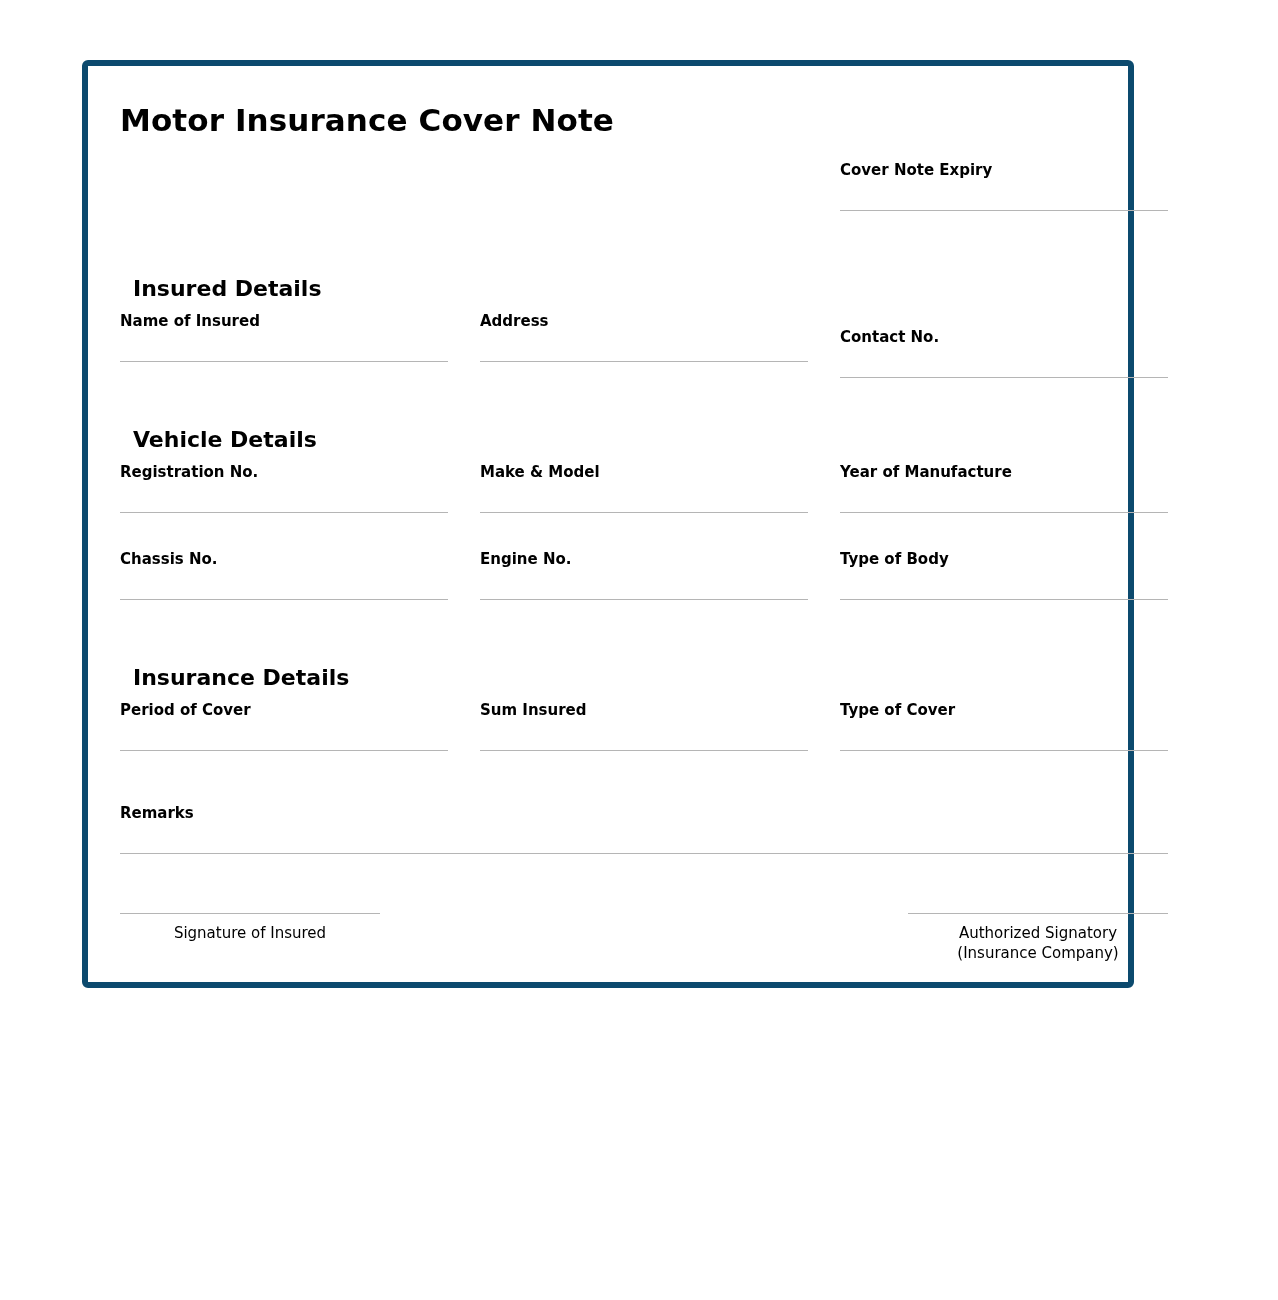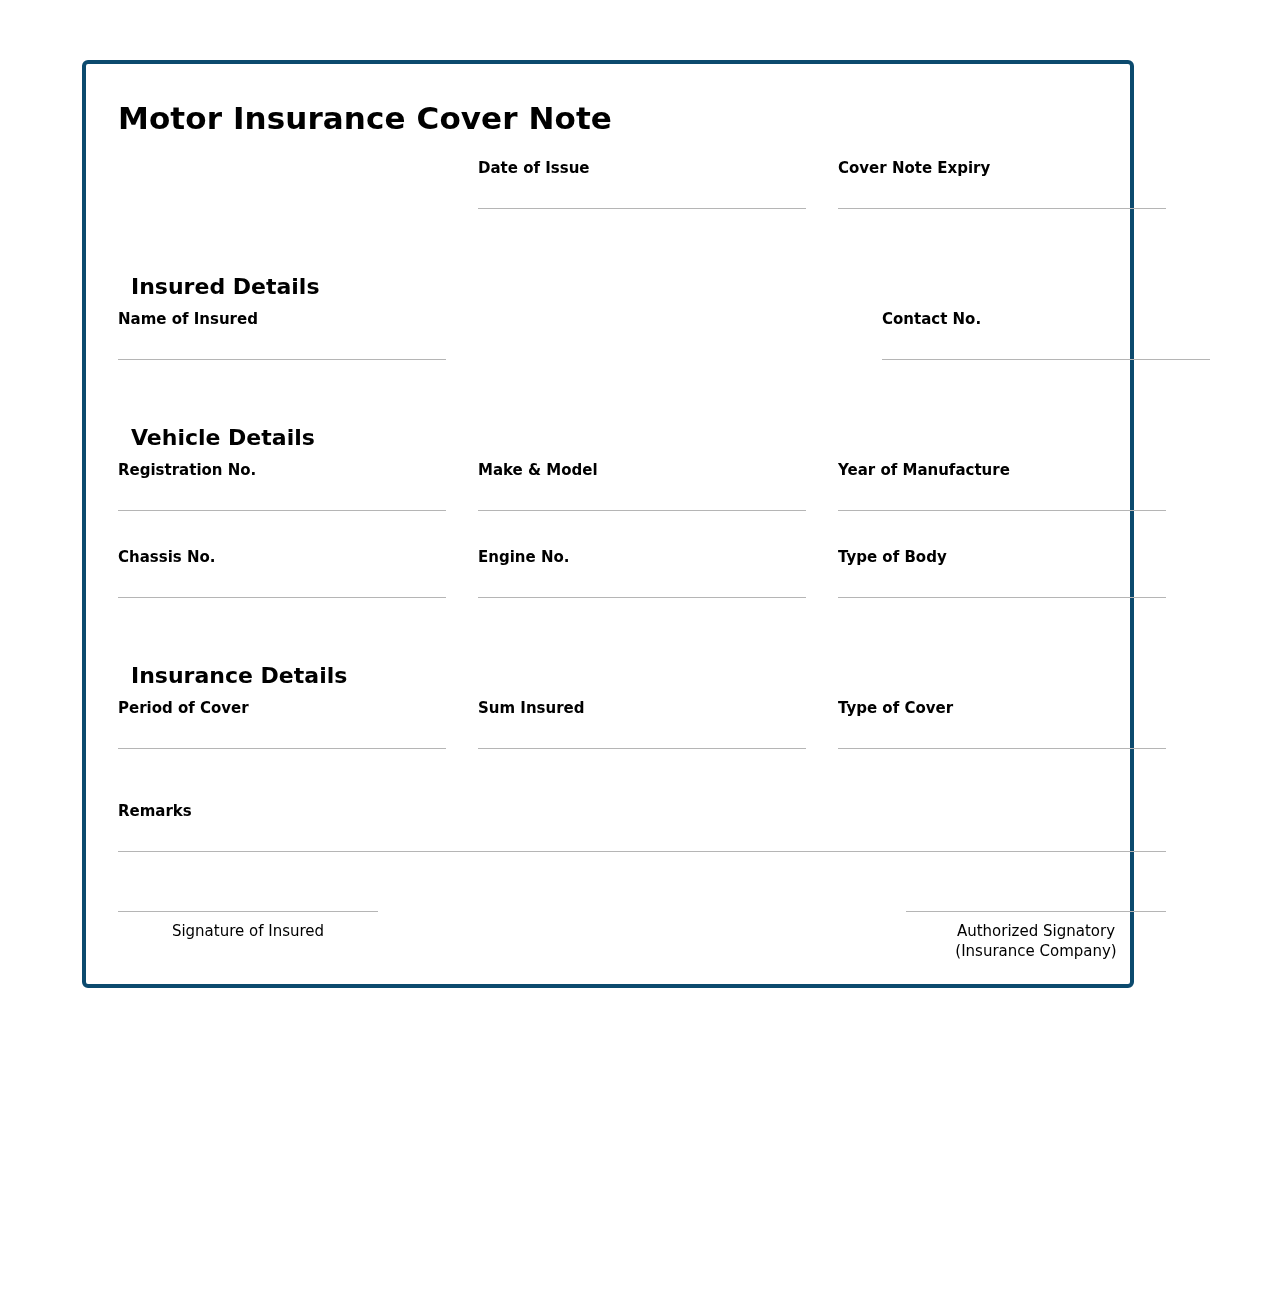--- a/index.html
+++ b/index.html
@@ -1,50 +1,50 @@
 <!DOCTYPE html>
 <html><head>
   <meta charset="utf-8">
   <style>
     html, body { margin: 0; padding: 0; background: #ffffff; }
     body { width: 1278px; height: 1300px; position: relative; font-family: "DejaVu Sans", "Liberation Sans", sans-serif; color: #000; }
     .card {
       position: absolute; left: 82px; top: 60px; width: 1052px; height: 928px;
-      border: 4px solid #0c4a6e; border-radius: 6px; box-sizing: border-box; background: #fff;
+      border: 6px solid #0c4a6e; border-radius: 6px; box-sizing: border-box; background: #fff;
     }
     .title { position: absolute; left: 32px; top: 36px; margin: 0; font-size: 31px; font-weight: bold; letter-spacing: 0.1px; }
     .section-title { position: absolute; left: 32px; margin: 13px; font-size: 22px; font-weight: bold; }
     .field { position: absolute; width: 328px; height: 50px; }
     .field .label { position: absolute; left: 0; top: 0; font-size: 15px; font-weight: bold; white-space: nowrap; }
     .field .line { position: absolute; left: 0; right: 0; bottom: 0; border-bottom: 1px solid #b5b5b5; height: 0; }
     .field.wide { width: 1048px; }
     .sig { position: absolute; width: 260px; text-align: center; font-size: 15px; line-height: 20px; }
     .sig .sigline { border-top: 1px solid #b5b5b5; height: 0; margin-bottom: 9px; }
   </style>
 </head>
 <body>
 
 <div class="card">
   <h1 class="title">Motor Insurance Cover Note</h1>
 
-  <div class="field" style="left:392px; top:95px;">
-    <span class="label">Date of Issue</span>
-    <span class="line"></span>
-  </div>
   <div class="field" style="left:752px; top:95px;">
     <span class="label">Cover Note Expiry</span>
     <span class="line"></span>
   </div>
 
   <h2 class="section-title" style="top:197px;">Insured Details</h2>
   <div class="field" style="left:32px; top:246px;">
     <span class="label">Name of Insured</span>
     <span class="line"></span>
   </div>
-  <div class="field" style="left:752px; top:246px;margin-left:44px;">
+  <div class="field" style="left:392px; top:246px;">
+    <span class="label">Address</span>
+    <span class="line"></span>
+  </div>
+  <div class="field" style="left:752px; top:262px;">
     <span class="label">Contact No.</span>
     <span class="line"></span>
   </div>
 
   <h2 class="section-title" style="top:348px;">Vehicle Details</h2>
   <div class="field" style="left:32px; top:397px;">
     <span class="label">Registration No.</span>
     <span class="line"></span>
   </div>
   <div class="field" style="left:392px; top:397px;">

